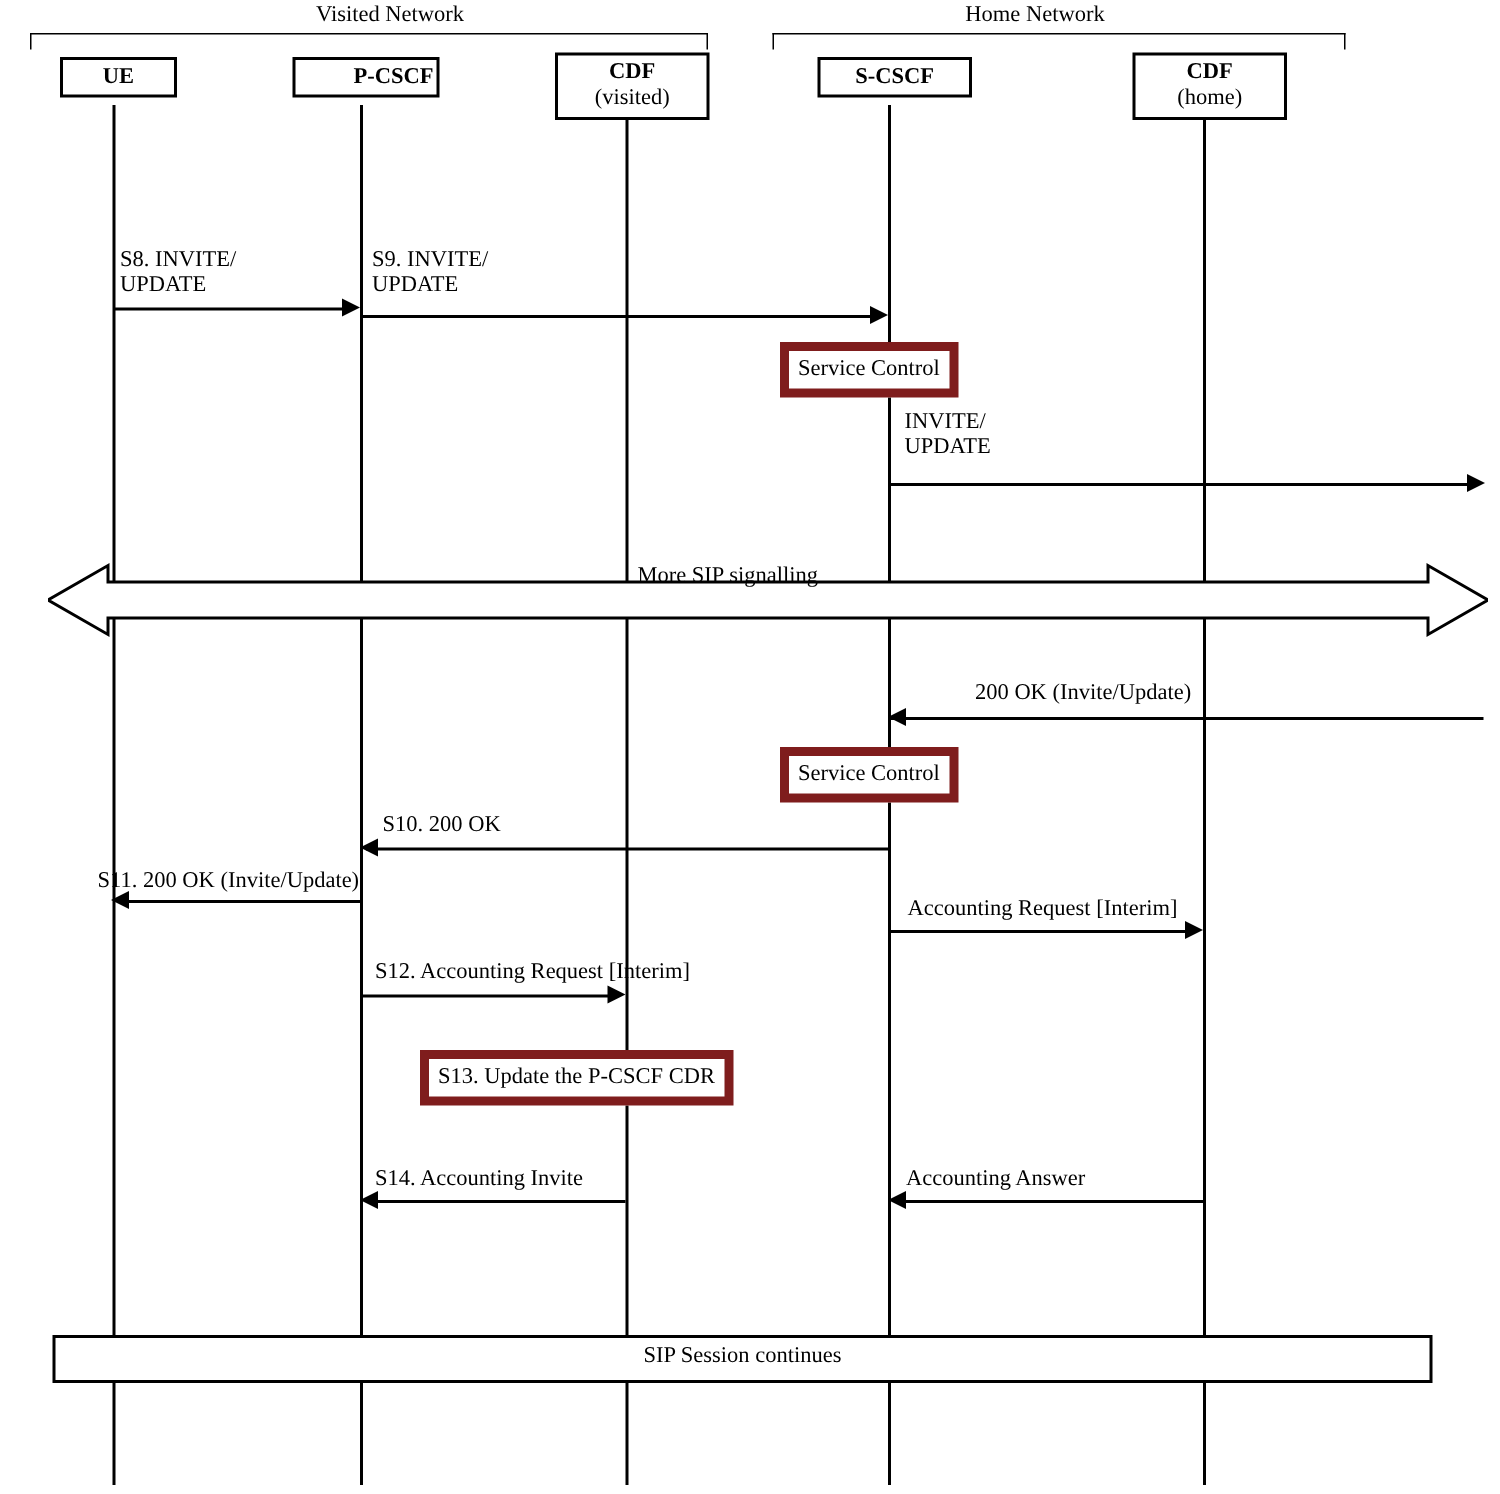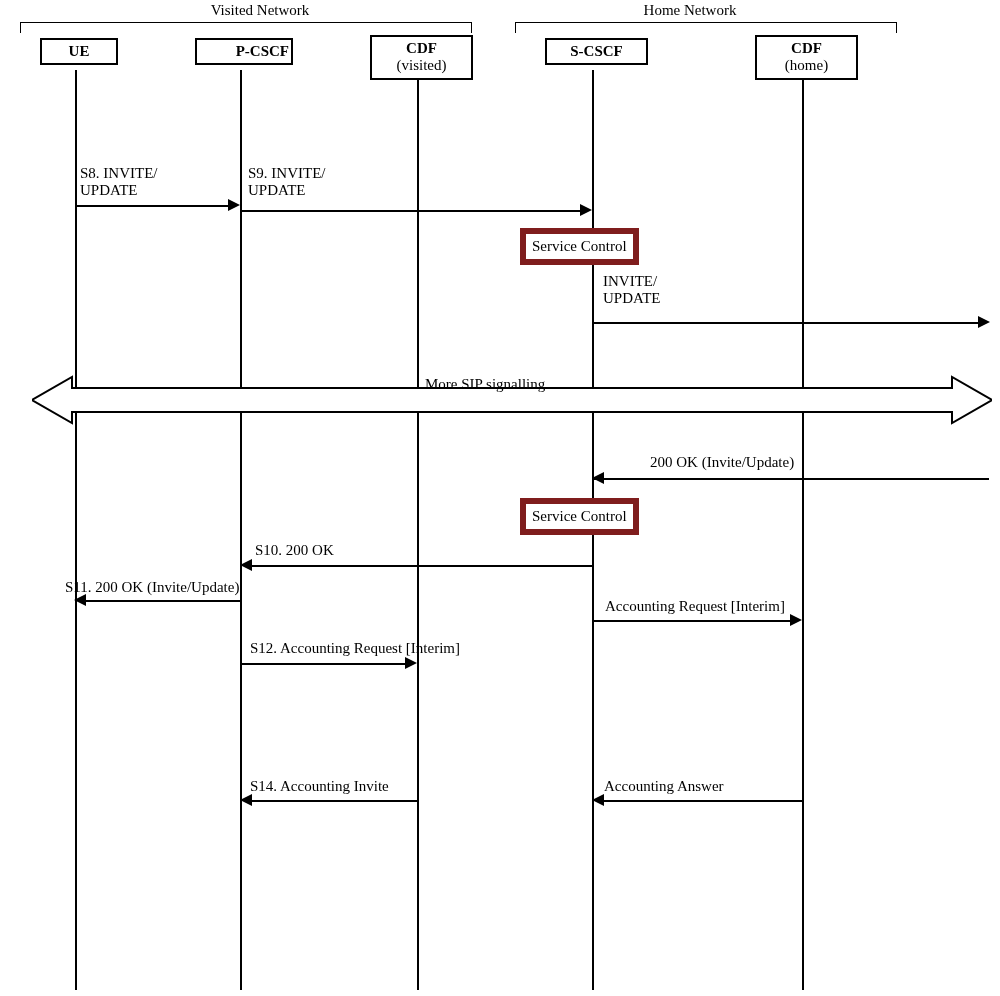--- a/index.html
+++ b/index.html
@@ -141,24 +141,26 @@
   <div class="arrow-head-l" style="left:74px; top:594px;"></div>
 
   <div class="msg-label" style="left:605px; top:598px;">Accounting Request [Interim]</div>
   <div class="hline" style="left:593px; top:620px; width:203px;"></div>
   <div class="arrow-head-r" style="left:790px; top:614px;"></div>
 
   <div class="msg-label" style="left:250px; top:640px;">S12. Accounting Request [Interim]</div>
   <div class="hline" style="left:241px; top:663px; width:170px;"></div>
   <div class="arrow-head-r" style="left:405px; top:657px;"></div>
 
+  <div class="note-box" style="left:280px; top:700px;">S13. Update the P-CSCF CDR</div>
 
 
   <div class="msg-label" style="left:250px; top:778px;">S14. Accounting Invite</div>
   <div class="hline" style="left:244px; top:800px; width:173px;"></div>
   <div class="arrow-head-l" style="left:240px; top:794px;"></div>
 
   <div class="msg-label" style="left:604px; top:778px;">Accounting Answer</div>
   <div class="hline" style="left:596px; top:800px; width:206px;"></div>
   <div class="arrow-head-l" style="left:592px; top:794px;"></div>
 
+  <div class="band" style="left:35px; top:890px; width:920px; height:32px;">SIP Session continues</div>
 
 </div>
 
 </body></html>

